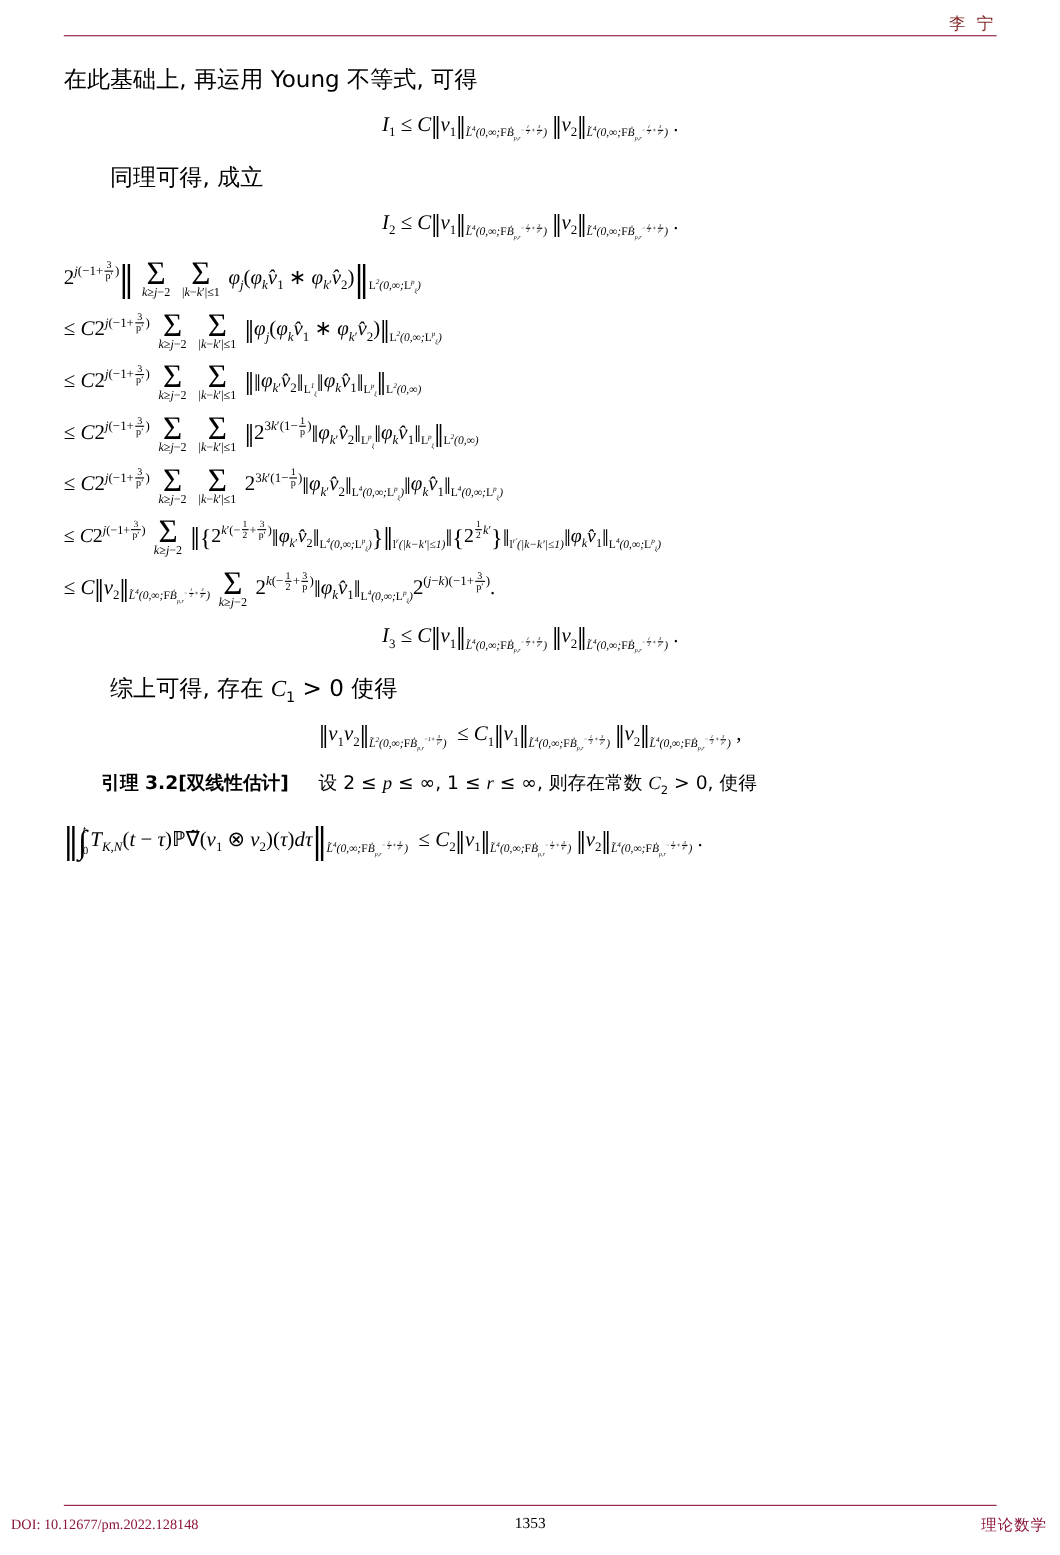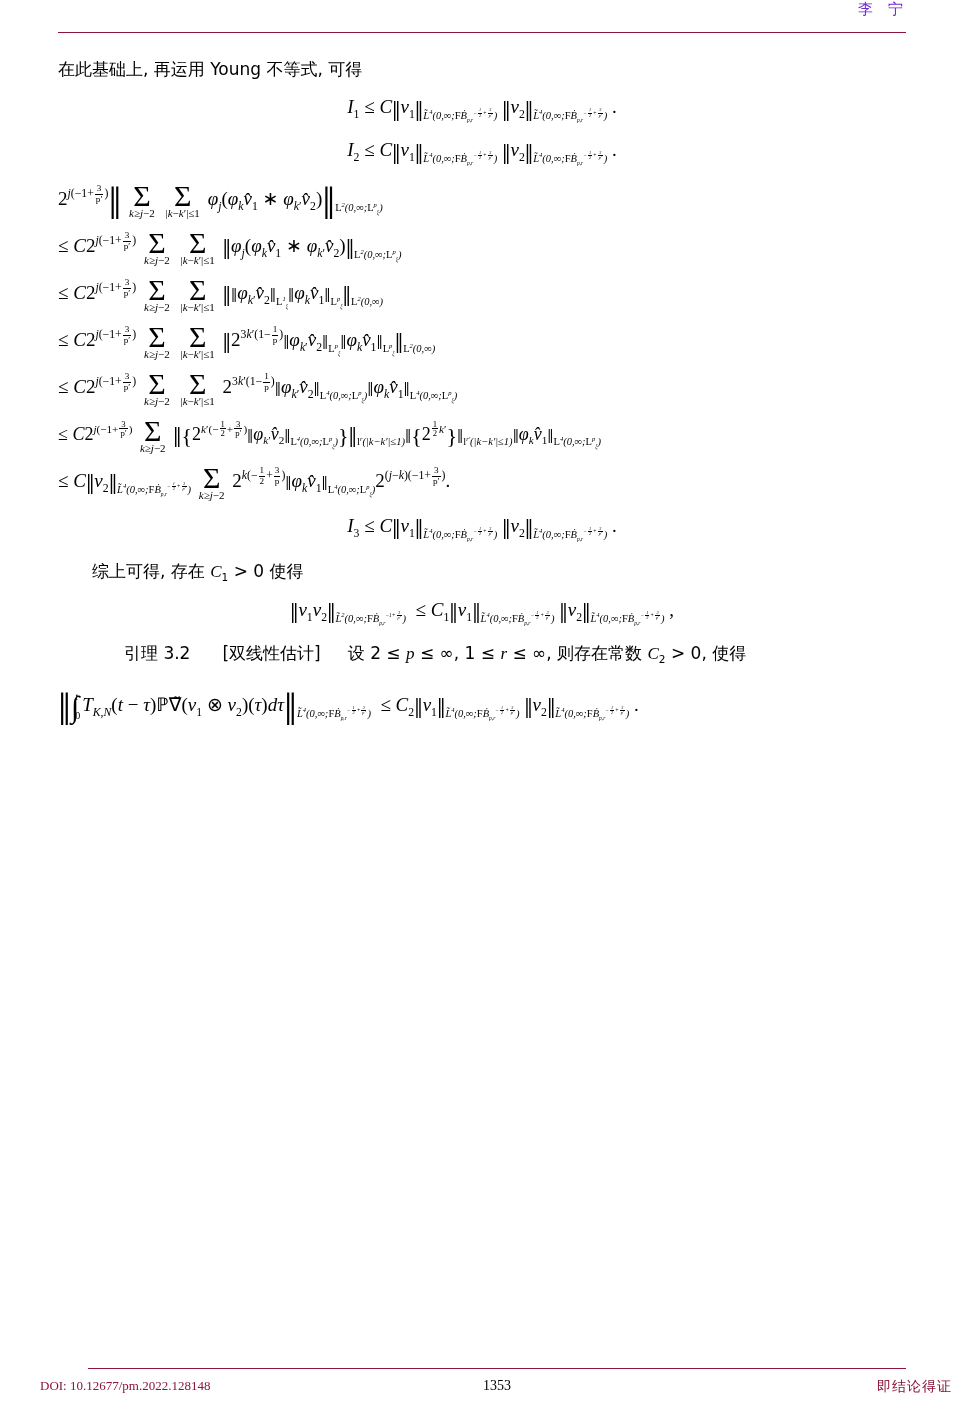--- a/index.html
+++ b/index.html
@@ -25,42 +25,41 @@
   .header {
     position: absolute;
     top: 0;
     left: 0;
     right: 0;
     height: 36px;
   }
   .header-author {
     position: absolute;
     right: 58px;
-    top: 0;
+    top: 12px;
     font-size: 15px;
     letter-spacing: 3px;
-    font-family: Liberation Mono, monospace;
-    color: #6d28d9;
+    font-family: Liberation Sans, sans-serif;
+    color: #7f1d1d;
   }
   .header-rule {
     position: absolute;
     left: 58px;
     right: 58px;
     top: 32px;
     height: 1px;
     background: #8a1538;
   }
   
   .footer {
     position: absolute;
     left: 0;
     right: 0;
     bottom: 14px;
     height: 24px;
-    margin-left: 30px;
   }
   .footer-rule {
     position: absolute;
     left: 58px;
     right: 58px;
     top: -8px;
     height: 1px;
     background: #8a1538;
   }
   .footer-doi {
@@ -91,21 +90,21 @@
   }
   
   .content {
     position: absolute;
     left: 58px;
     right: 58px;
     top: 56px;
     bottom: 60px;
   }
   .para {
-    font-size: 17px;
+    font-size: 21px;
     line-height: 1.55;
     margin: 0 0 4px 0;
     font-family: "DejaVu Sans", sans-serif;
   }
   .para.indent {
     text-indent: 2em;
   }
   .eq {
     text-align: center;
     margin: 14px 0 18px 0;
@@ -150,21 +149,21 @@
     font-style: italic;
     vertical-align: -0.55em;
     display: inline-block;
   }
   .lemma {
     font-size: 17px;
     margin: 18px 0 8px 0;
     font-family: "DejaVu Sans", sans-serif;
     text-indent: 2em;
   }
-  .lemma b { font-weight: normal; margin-left: 32px; }
+  .lemma b { font-weight: bold; }
   .qed {
     display: inline-block;
     width: 11px;
     height: 11px;
     border: 1px solid #000;
     float: right;
     margin-top: 6px;
   }
   .intgl {
     font-size: 30px;
@@ -216,20 +215,21 @@
 
   <div class="content">
 
     <p class="para">在此基础上, 再运用 Young 不等式, 可得</p>
 
     <div class="eq">
       <span class="mathvar">I</span><sub>1</sub> ≤ <span class="mathvar">C</span><span class="mid-bar">‖</span><span class="mathvar">v</span><sub>1</sub><span class="mid-bar">‖</span><span class="idx">L̃<sup>4</sup>(0,∞;<span style="font-style:normal">F</span>Ḃ<sub class="sub-small"><span class="it">p,r</span></sub><sup class="sub-small">−<span class="frac"><span class="n">1</span><span class="d">2</span></span>+<span class="frac"><span class="n">3</span><span class="d">p′</span></span></sup>)</span>
       <span class="mid-bar">‖</span><span class="mathvar">v</span><sub>2</sub><span class="mid-bar">‖</span><span class="idx">L̃<sup>4</sup>(0,∞;<span style="font-style:normal">F</span>Ḃ<sub class="sub-small"><span class="it">p,r</span></sub><sup class="sub-small">−<span class="frac"><span class="n">1</span><span class="d">2</span></span>+<span class="frac"><span class="n">3</span><span class="d">p′</span></span></sup>)</span> .
     </div>
 
+    <p class="para indent">同理可得, 成立</p>
 
     <div class="eq">
       <span class="mathvar">I</span><sub>2</sub> ≤ <span class="mathvar">C</span><span class="mid-bar">‖</span><span class="mathvar">v</span><sub>1</sub><span class="mid-bar">‖</span><span class="idx">L̃<sup>4</sup>(0,∞;<span style="font-style:normal">F</span>Ḃ<sub class="sub-small"><span class="it">p,r</span></sub><sup class="sub-small">−<span class="frac"><span class="n">1</span><span class="d">2</span></span>+<span class="frac"><span class="n">3</span><span class="d">p′</span></span></sup>)</span>
       <span class="mid-bar">‖</span><span class="mathvar">v</span><sub>2</sub><span class="mid-bar">‖</span><span class="idx">L̃<sup>4</sup>(0,∞;<span style="font-style:normal">F</span>Ḃ<sub class="sub-small"><span class="it">p,r</span></sub><sup class="sub-small">−<span class="frac"><span class="n">1</span><span class="d">2</span></span>+<span class="frac"><span class="n">3</span><span class="d">p′</span></span></sup>)</span> .
     </div>
 
 
     <div class="eq-block">
 
       <div class="eq-line">
@@ -306,16 +306,16 @@
       &nbsp;≤ <span class="mathvar">C</span><sub>2</sub><span class="mid-bar">‖</span><span class="mathvar">v</span><sub>1</sub><span class="mid-bar">‖</span><span class="idx">L̃<sup>4</sup>(0,∞;<span style="font-style:normal">F</span>Ḃ<sub class="sub-small"><span class="it">p,r</span></sub><sup class="sub-small">−<span class="frac"><span class="n">1</span><span class="d">2</span></span>+<span class="frac"><span class="n">3</span><span class="d">p′</span></span></sup>)</span>
       <span class="mid-bar">‖</span><span class="mathvar">v</span><sub>2</sub><span class="mid-bar">‖</span><span class="idx">L̃<sup>4</sup>(0,∞;<span style="font-style:normal">F</span>Ḃ<sub class="sub-small"><span class="it">p,r</span></sub><sup class="sub-small">−<span class="frac"><span class="n">1</span><span class="d">2</span></span>+<span class="frac"><span class="n">3</span><span class="d">p′</span></span></sup>)</span> .
     </div>
 
   </div>
 
   <div class="footer">
     <div class="footer-rule"></div>
     <div class="footer-doi">DOI: 10.12677/pm.2022.128148</div>
     <div class="footer-page">1353</div>
-    <div class="footer-journal">即结论得证</div>
+    <div class="footer-journal">理论数学</div>
   </div>
 
 </div>
 
 </body></html>

